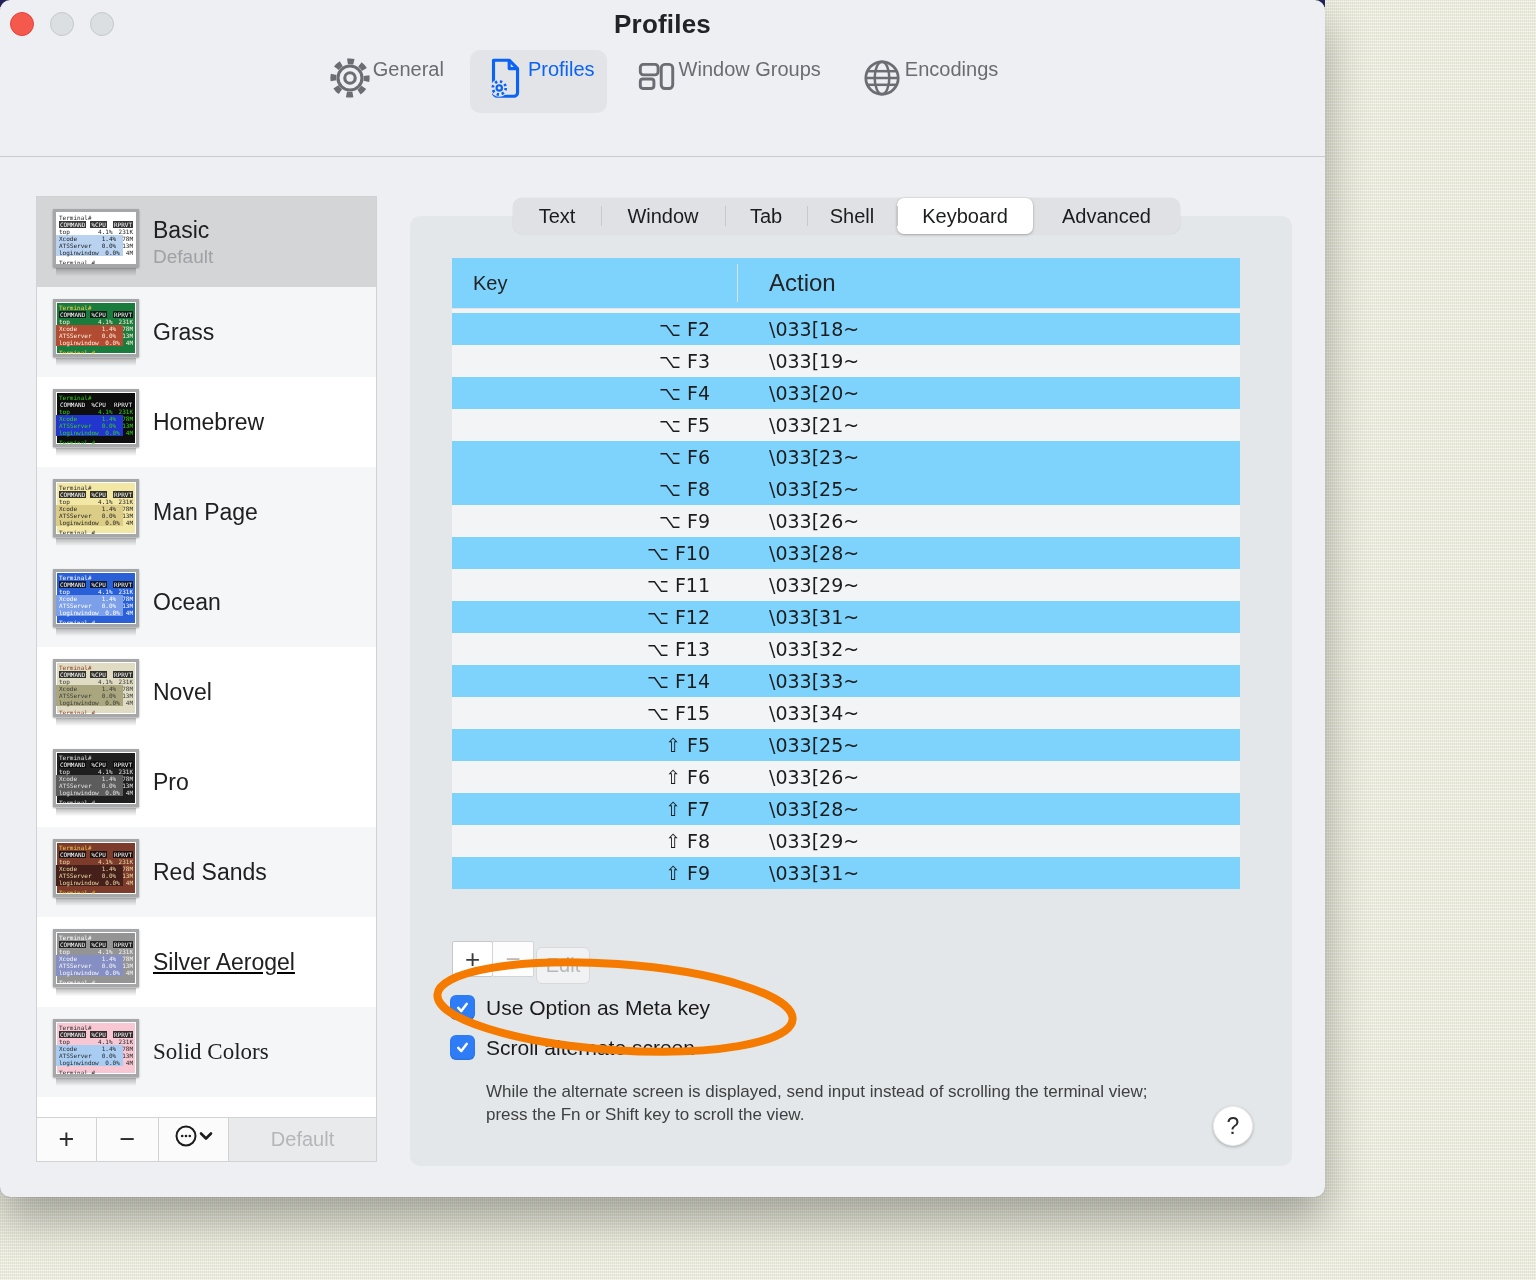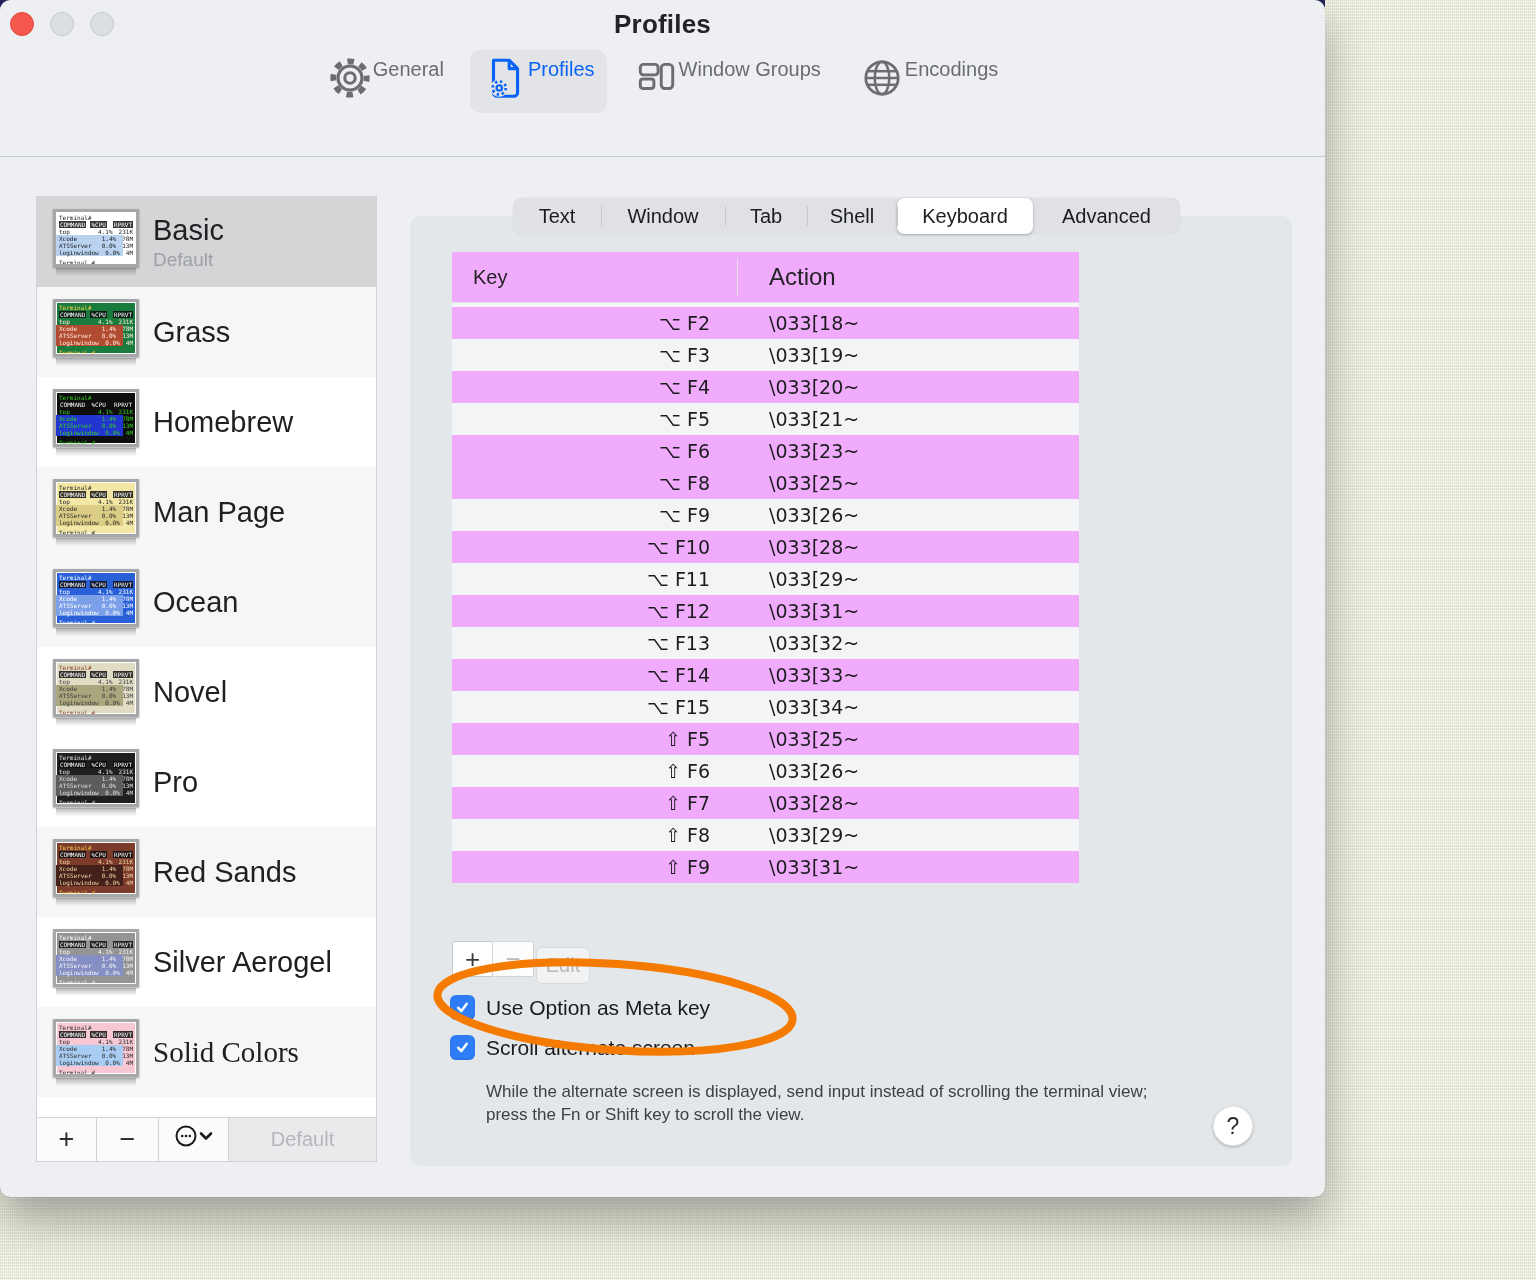--- a/index.html
+++ b/index.html
@@ -44,42 +44,42 @@
   .thumb{width:86px;height:58px;box-sizing:border-box;border:3px solid #a6a7a9;
     box-shadow:inset 0 0 0 1px #fff,0 1px 2px rgba(0,0,0,.35);overflow:hidden;
     font-family:"DejaVu Sans Mono",monospace;font-size:6px;line-height:7px;}
   .thumb .t-line{display:flex;justify-content:space-between;padding:0 3px;white-space:nowrap;}
   .thumb .t-title{padding-top:2px;}
   .thumb .badge{display:inline-block;padding:0 1px;background:rgba(10,10,10,.82);color:#fff;}
   .thumb .nums{display:inline-flex;gap:6px;}
   .reflection{margin:1px 0 0 3px;width:80px;height:8px;
     background:linear-gradient(to bottom,rgba(60,60,60,.35),rgba(60,60,60,0));
     filter:blur(.6px);}
-  .profile-name{margin-left:116px;font-size:29px;color:#202023;}
+  .profile-name{margin-left:116px;font-size:23px;color:#202023;}
   .profile-sub{margin-left:116px;font-size:19px;color:#9fa1a5;margin-top:2px;}
   .sidebar-footer{position:absolute;left:0;bottom:0;width:100%;height:44px;
     border-top:1px solid #d0d2d4;display:flex;box-sizing:border-box;background:#fbfbfc;}
   .sf-btn{height:100%;border:none;border-right:1px solid #d0d2d4;background:#fbfbfc;
     display:flex;align-items:center;justify-content:center;
     font-size:27px;color:#2c2c2e;font-family:inherit;padding:0;}
   .sf-btn.add{width:60px;} .sf-btn.remove{width:62px;} .sf-btn.more{width:70px;}
   .sf-btn.default-btn{flex:1;border-right:none;background:#e9eaec;color:#b4b6b9;font-size:20px;}
   
   .panel{position:absolute;left:410px;top:216px;width:882px;height:950px;
     background:#e4e7e9;border-radius:10px;}
   .segmented{position:absolute;left:513px;top:198px;height:36px;display:flex;
     background:#dfe1e4;border-radius:9px;align-items:center;z-index:3;
     box-shadow:0 0 0 .5px rgba(0,0,0,.06);}
   .seg{height:36px;display:flex;align-items:center;justify-content:center;
     font-size:20px;color:#1b1c1e;position:relative;box-sizing:border-box;}
   .seg .divider{position:absolute;left:0;top:8px;width:1px;height:20px;background:#c7c9cc;}
   .seg.selected{background:#fff;border-radius:7px;
     box-shadow:0 1px 3px rgba(0,0,0,.25),0 0 0 .5px rgba(0,0,0,.05);}
   
-  .kb-table{position:absolute;left:452px;top:252px;width:627px;background:#f0abfc;z-index:1;}
+  .kb-table{position:absolute;left:452px;top:258px;width:788px;background:#7dd3fc;z-index:1;}
   .kb-header{display:flex;height:50px;align-items:center;border-bottom:1px solid #e3e4e5;}
   .kb-header .h-key{width:286px;padding-left:21px;box-sizing:border-box;
     border-right:1px solid #e0e1e2;height:38px;display:flex;align-items:center;
     font-size:20px;color:#242427;}
   .kb-header .h-action{padding-left:31px;font-size:24px;color:#242427;}
   .partial-row{height:4px;background:#f3f4f5;}
   .kb-row{display:flex;height:32px;align-items:center;font-size:20px;color:#1c1c1e;}
   .kb-row.alt{background:#f3f4f5;}
   .kb-key{width:286px;box-sizing:border-box;padding-right:28px;text-align:right;
     font-family:"DejaVu Sans",sans-serif;font-size:19px;}
@@ -616,21 +616,21 @@
                   <span>0.0%</span>
                   <span>4M</span>
                 </span>
               </div>
          <div class="t-line" style="color:#ffffff;padding-top:3px;">
                 <span>Terminal #</span>
               </div>
        </div>
        <div class="reflection"></div>
      </div>
-          <div style="display:flex;flex-direction:column;justify-content:center;">
+          <div style="display:flex;flex-direction:column;justify-content:center;text-decoration:underline;">
        <div class="profile-name">Silver Aerogel</div>
      </div>
         </div>
         <div class="profile-row alt">
           <div class="thumb-wrap">
        <div class="thumb" style="background:#f7c8d3;">
          <div class="t-line t-title" style="color:#2a2a2a;">
                 <span>Terminal#</span>
               </div>
          <div class="t-line">

